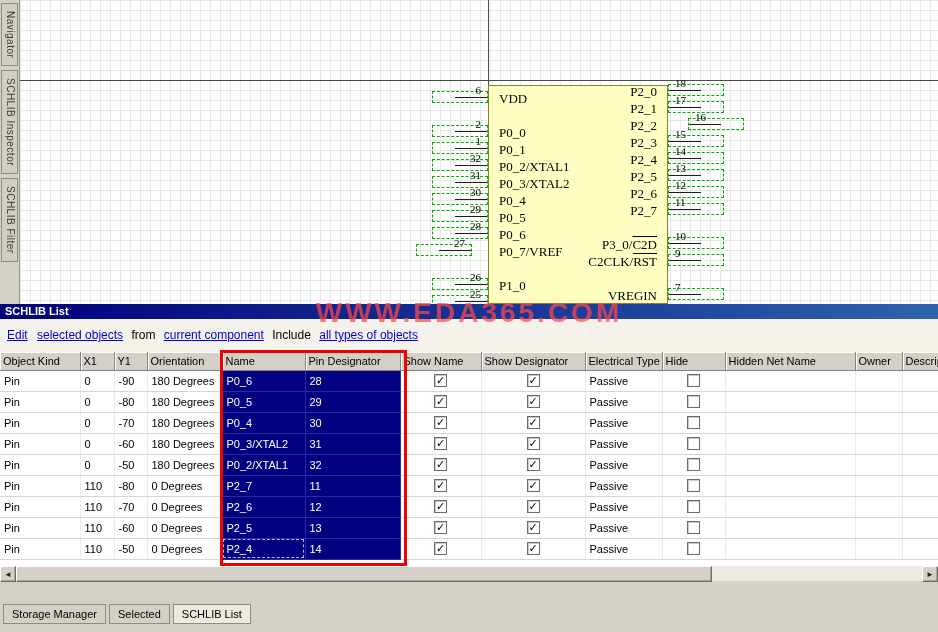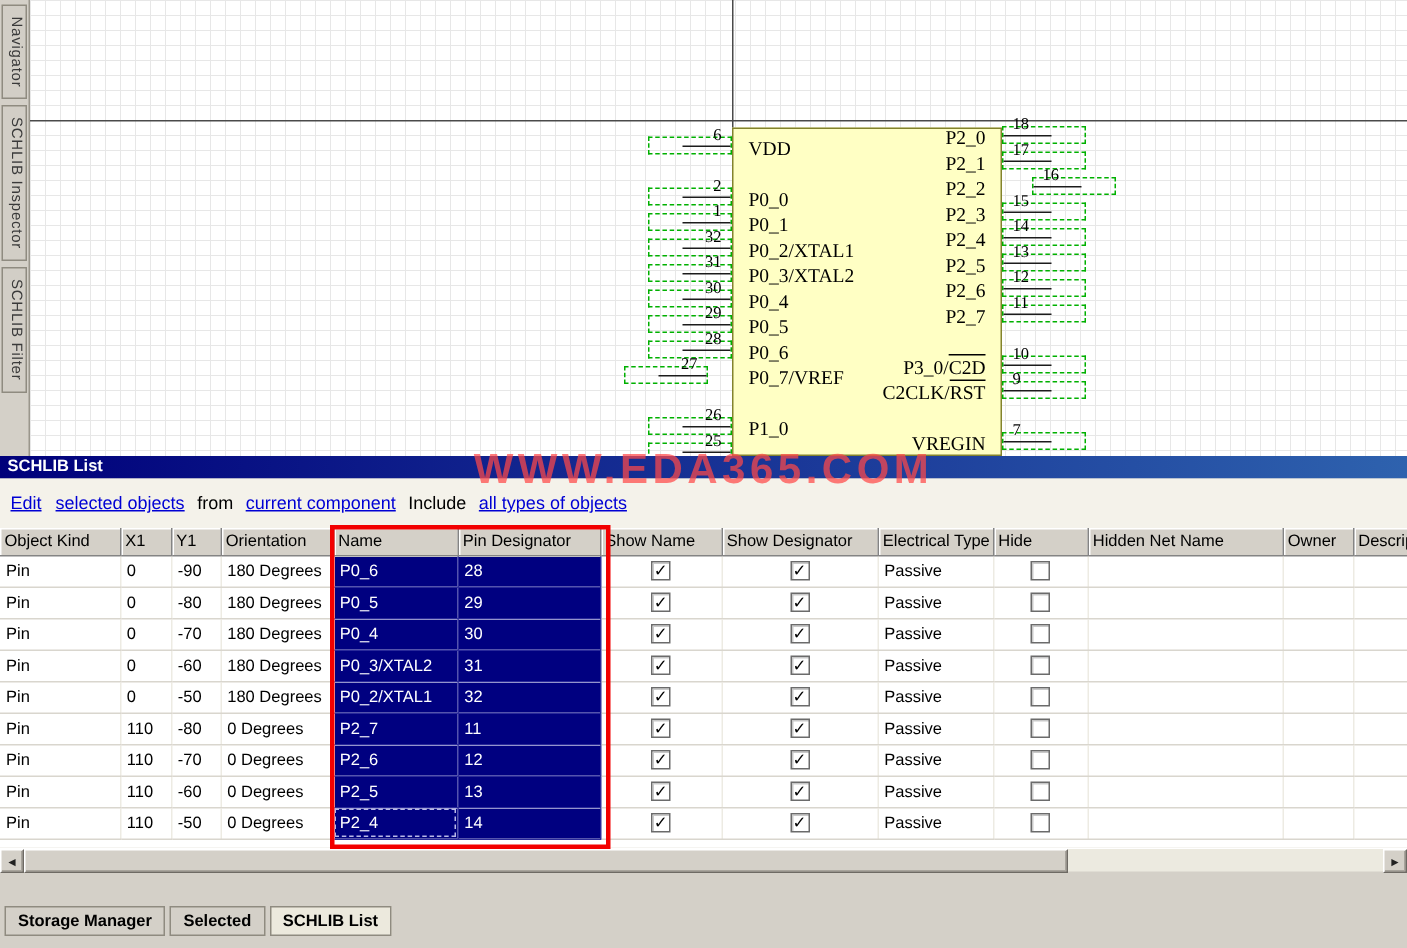--- a/index.html
+++ b/index.html
@@ -68,21 +68,21 @@
             font-size:8px; display:flex; align-items:center; justify-content:center; color:#222; }
   .sb-left { left:0; } .sb-right { right:0; }
   .sb-thumb { position:absolute; left:16px; top:0; width:696px; height:16px; background:#D4D0C8;
               border:1px solid; border-color:#fff #6e6a64 #6e6a64 #fff; box-shadow:inset -1px -1px 0 #a8a49c; }
 
   .status-row { position:absolute; left:0; top:581px; width:938px; height:21px; background:#D4D0C8;
                 font-size:11px; color:#000; padding:5px 0 0 4px; border-top:1px solid #9a968c; }
   .bottom-tabs { position:absolute; left:0; top:602px; width:938px; height:23px; background:#D4D0C8;
                  display:flex; gap:3px; padding:2px 0 0 3px; }
   .btab { font-size:11px; line-height:18px; padding:0 8px; height:20px; background:#D4D0C8;
-          border:1px solid #8f8b80; color:#000;font-weight:bold; }
+          border:1px solid #8f8b80; color:#000; }
   .btab.active { background:#ECE9DD; }
 
   .watermark { position:absolute; left:0; top:297px; width:938px; text-align:center;
                font-weight:bold; font-size:28px; letter-spacing:3px; color:rgba(255,72,72,0.72);
                z-index:9; pointer-events:none; }
 </style>
 </head>
 <body>
 
 <div class="app">

